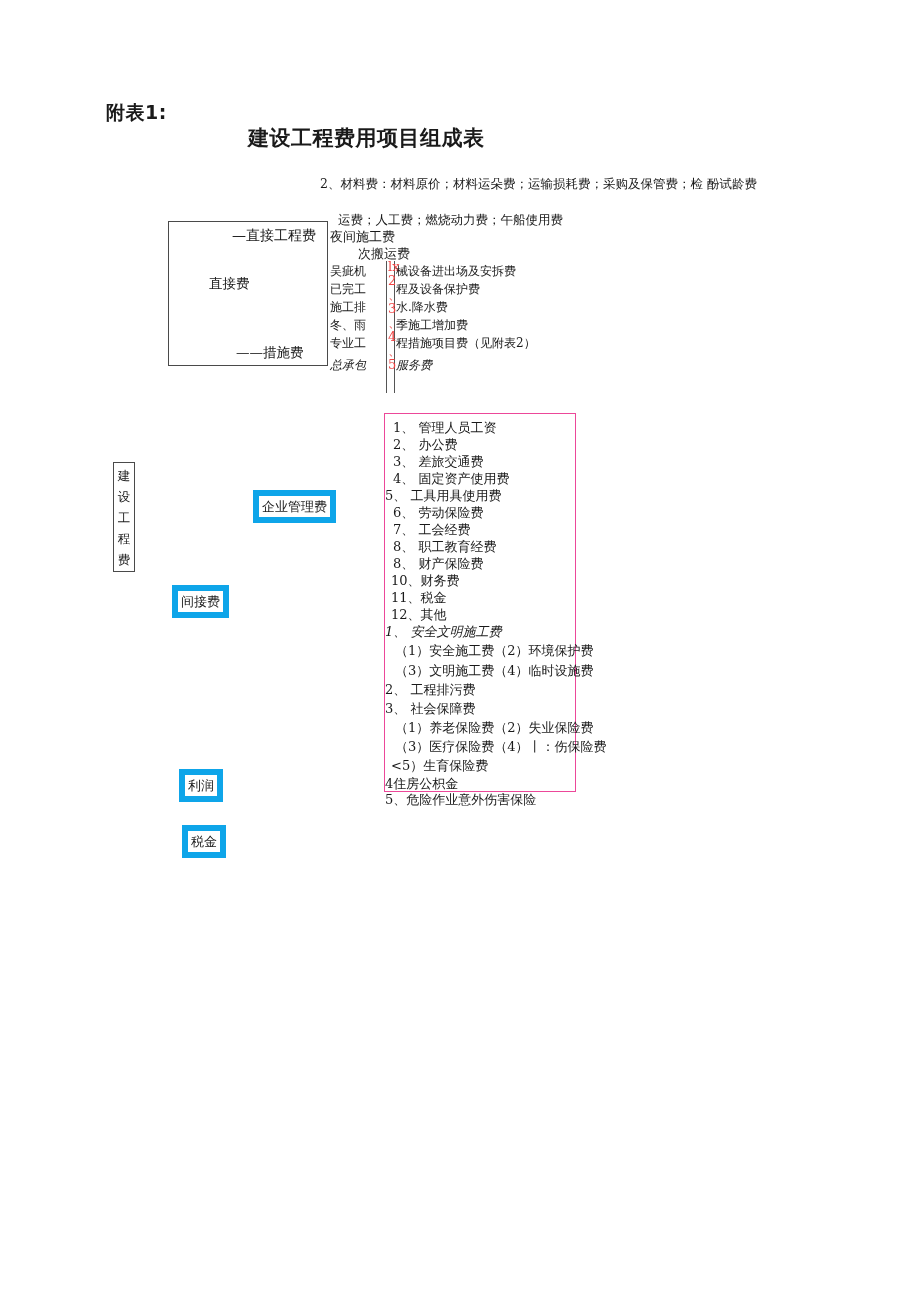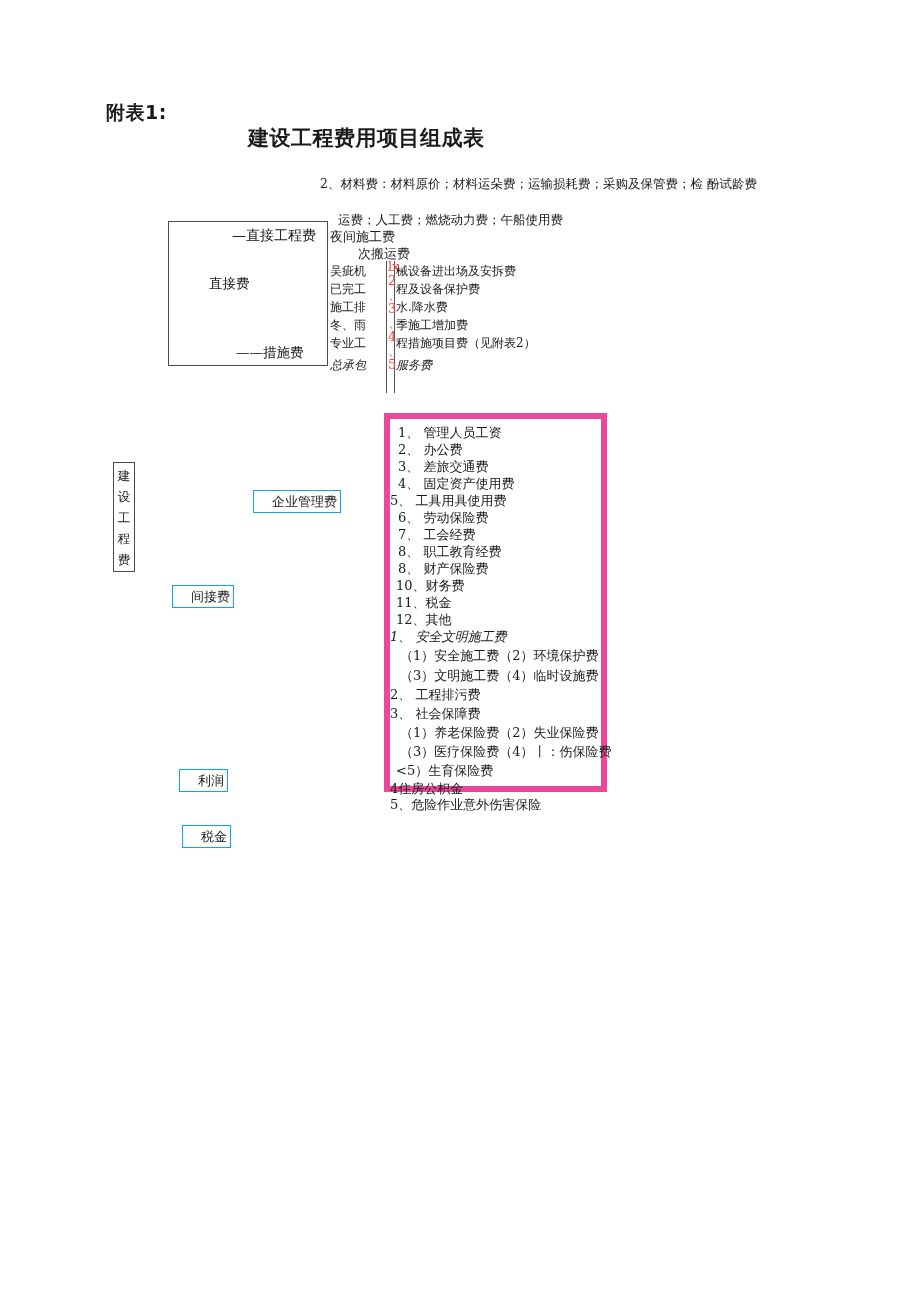--- a/index.html
+++ b/index.html
@@ -134,40 +134,40 @@
     padding-top: 2px;
     text-align: center;
     font-size: 12.5px;
     line-height: 21px;
     background: transparent;
   }
   #project-cost-box span { display: block; }
 
   
   .smallbox {
-    border: 1px solid #0ea5e9;
+    border: 6px solid #0ea5e9;
     box-sizing: border-box;
     font-size: 13px;
     line-height: 1;
-    padding: 4px 3px 4px 18px;
+    padding: 4px 3px 4px 3px;
     white-space: nowrap;
     background: transparent;
   }
   #enterprise-mgmt-box { left: 253px; top: 490px; }
   #indirect-cost-box   { left: 172px; top: 585px; }
   #profit-box          { left: 179px; top: 769px; }
   #tax-box             { left: 182px; top: 825px; }
 
   
   #detail-box {
     left: 384px;
     top: 413px;
-    width: 223px;
+    width: 192px;
     height: 379px;
-    border: 6px solid #ec4899;
+    border: 1px solid #ec4899;
     box-sizing: border-box;
     background: transparent;
   }
   .dline {
     position: absolute;
     font-size: 13px;
     white-space: nowrap;
     line-height: 14px;
   }
 </style>

